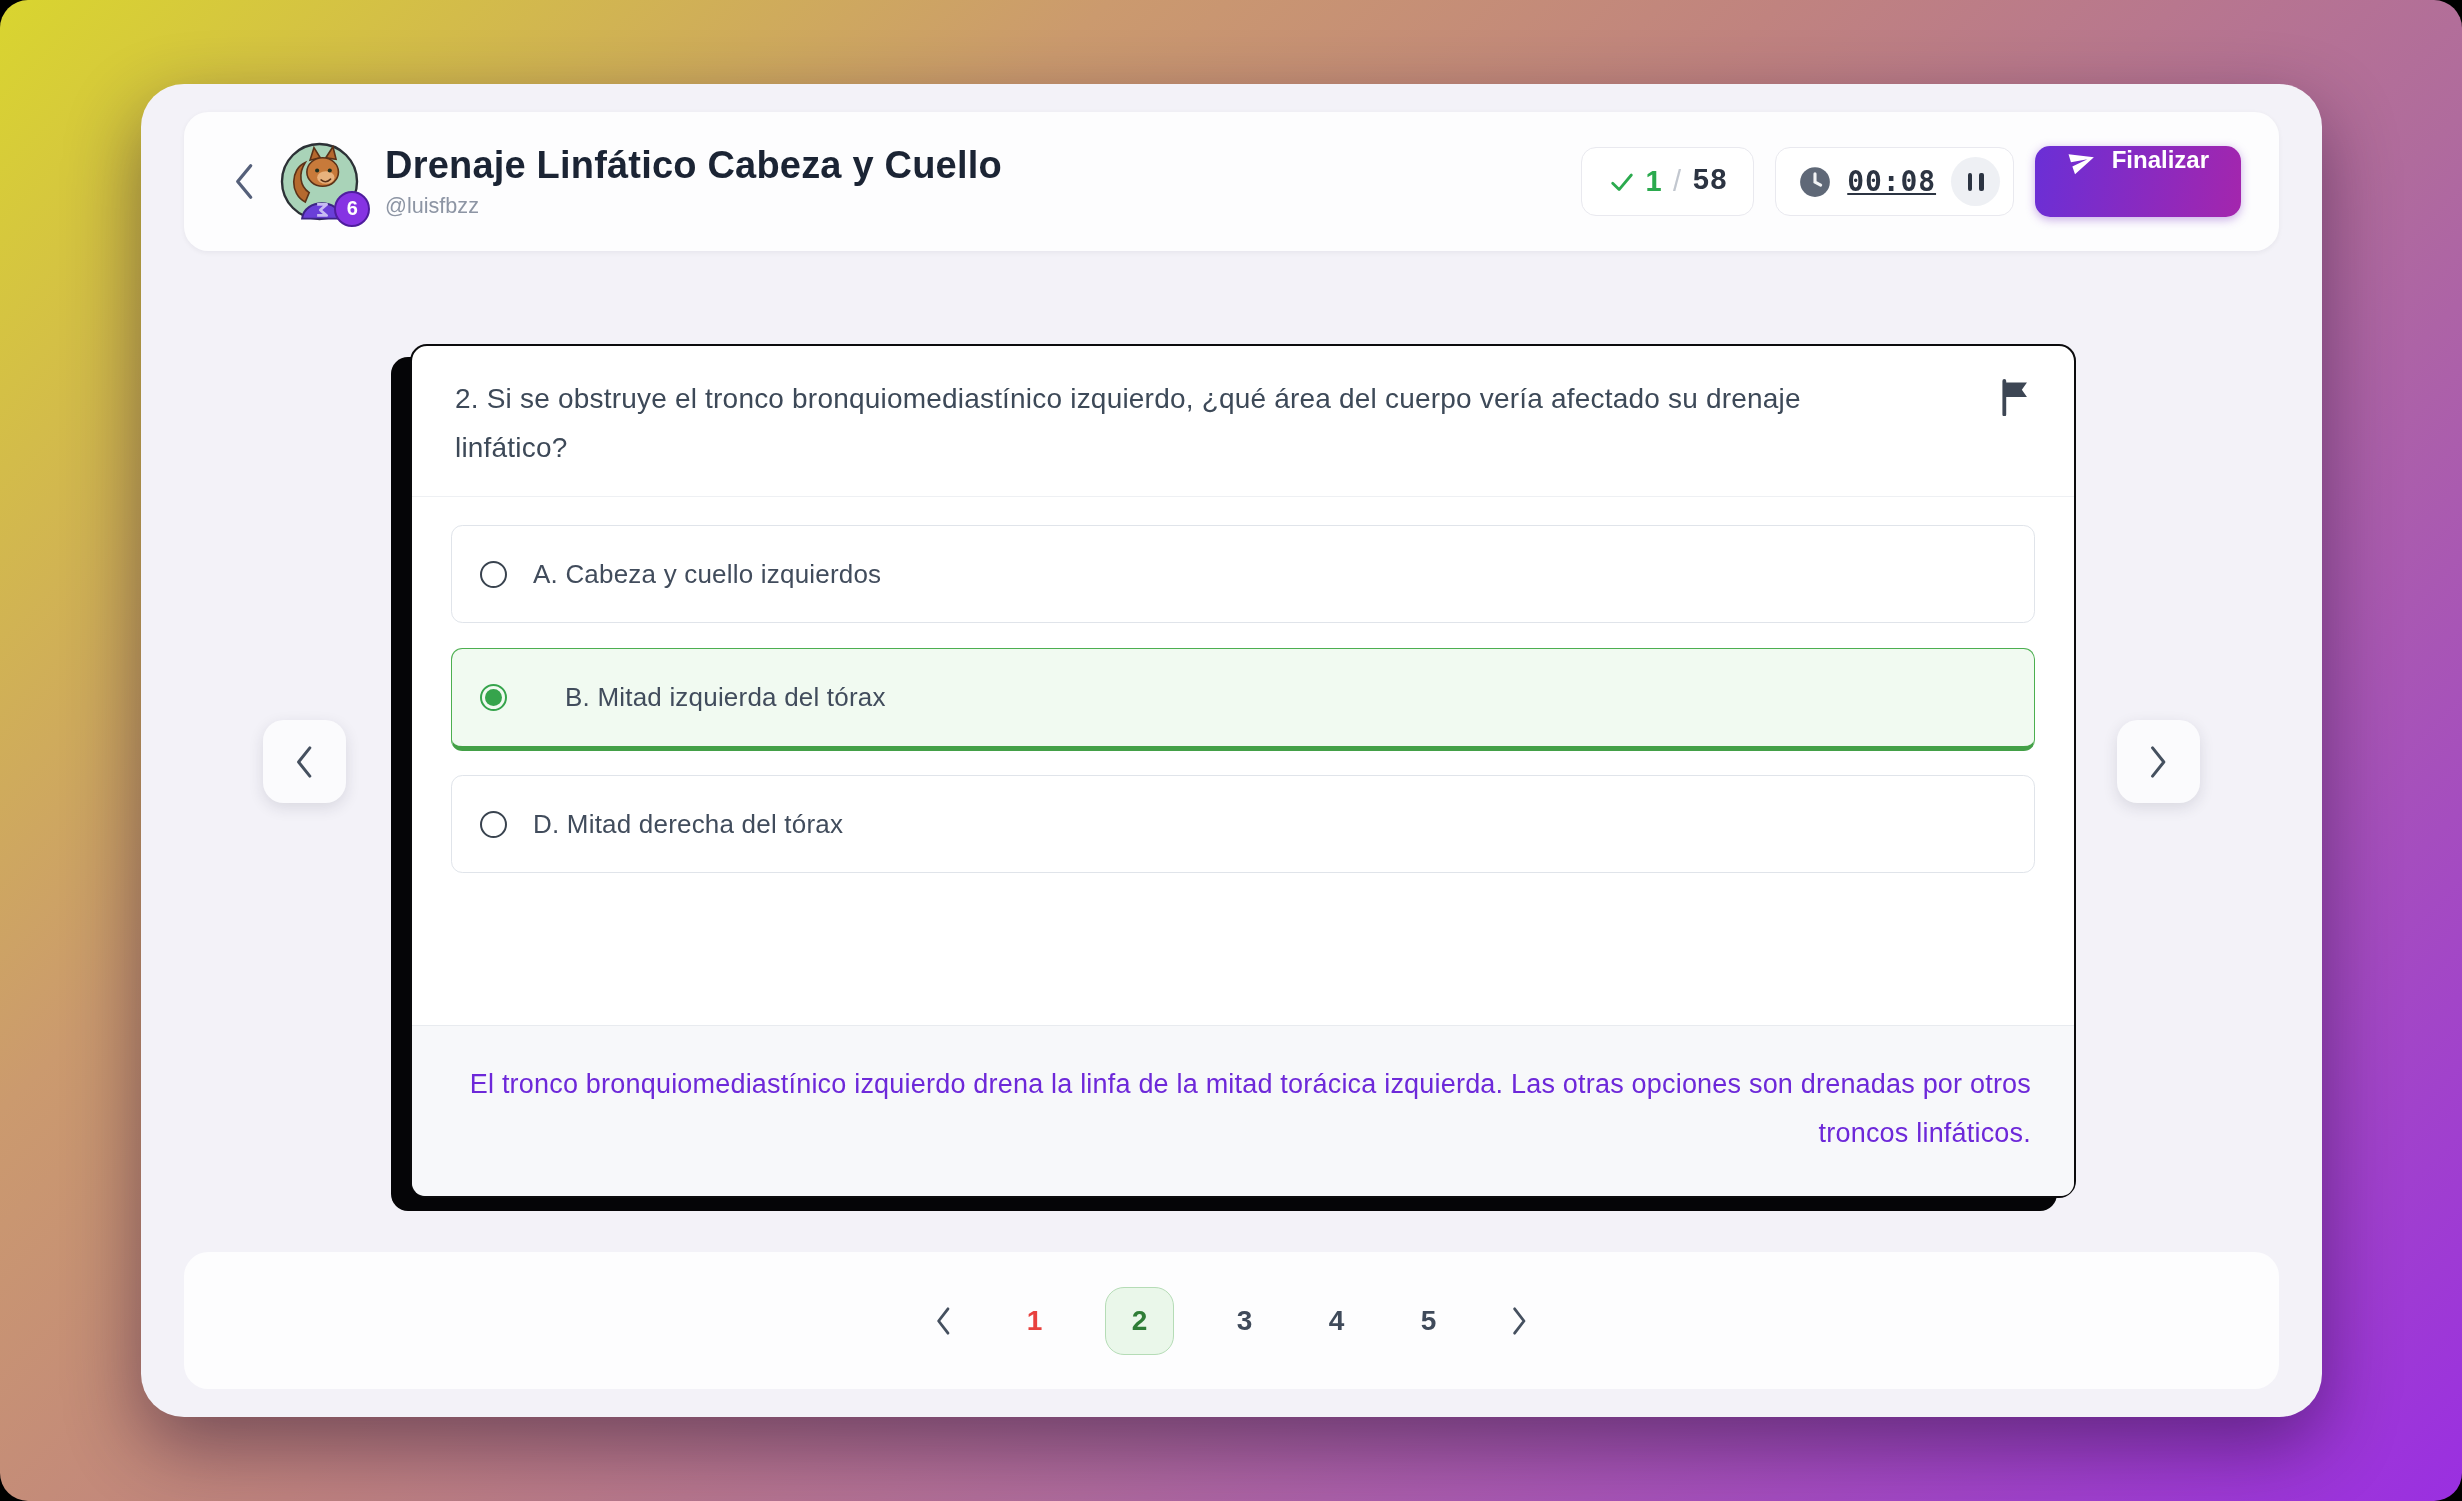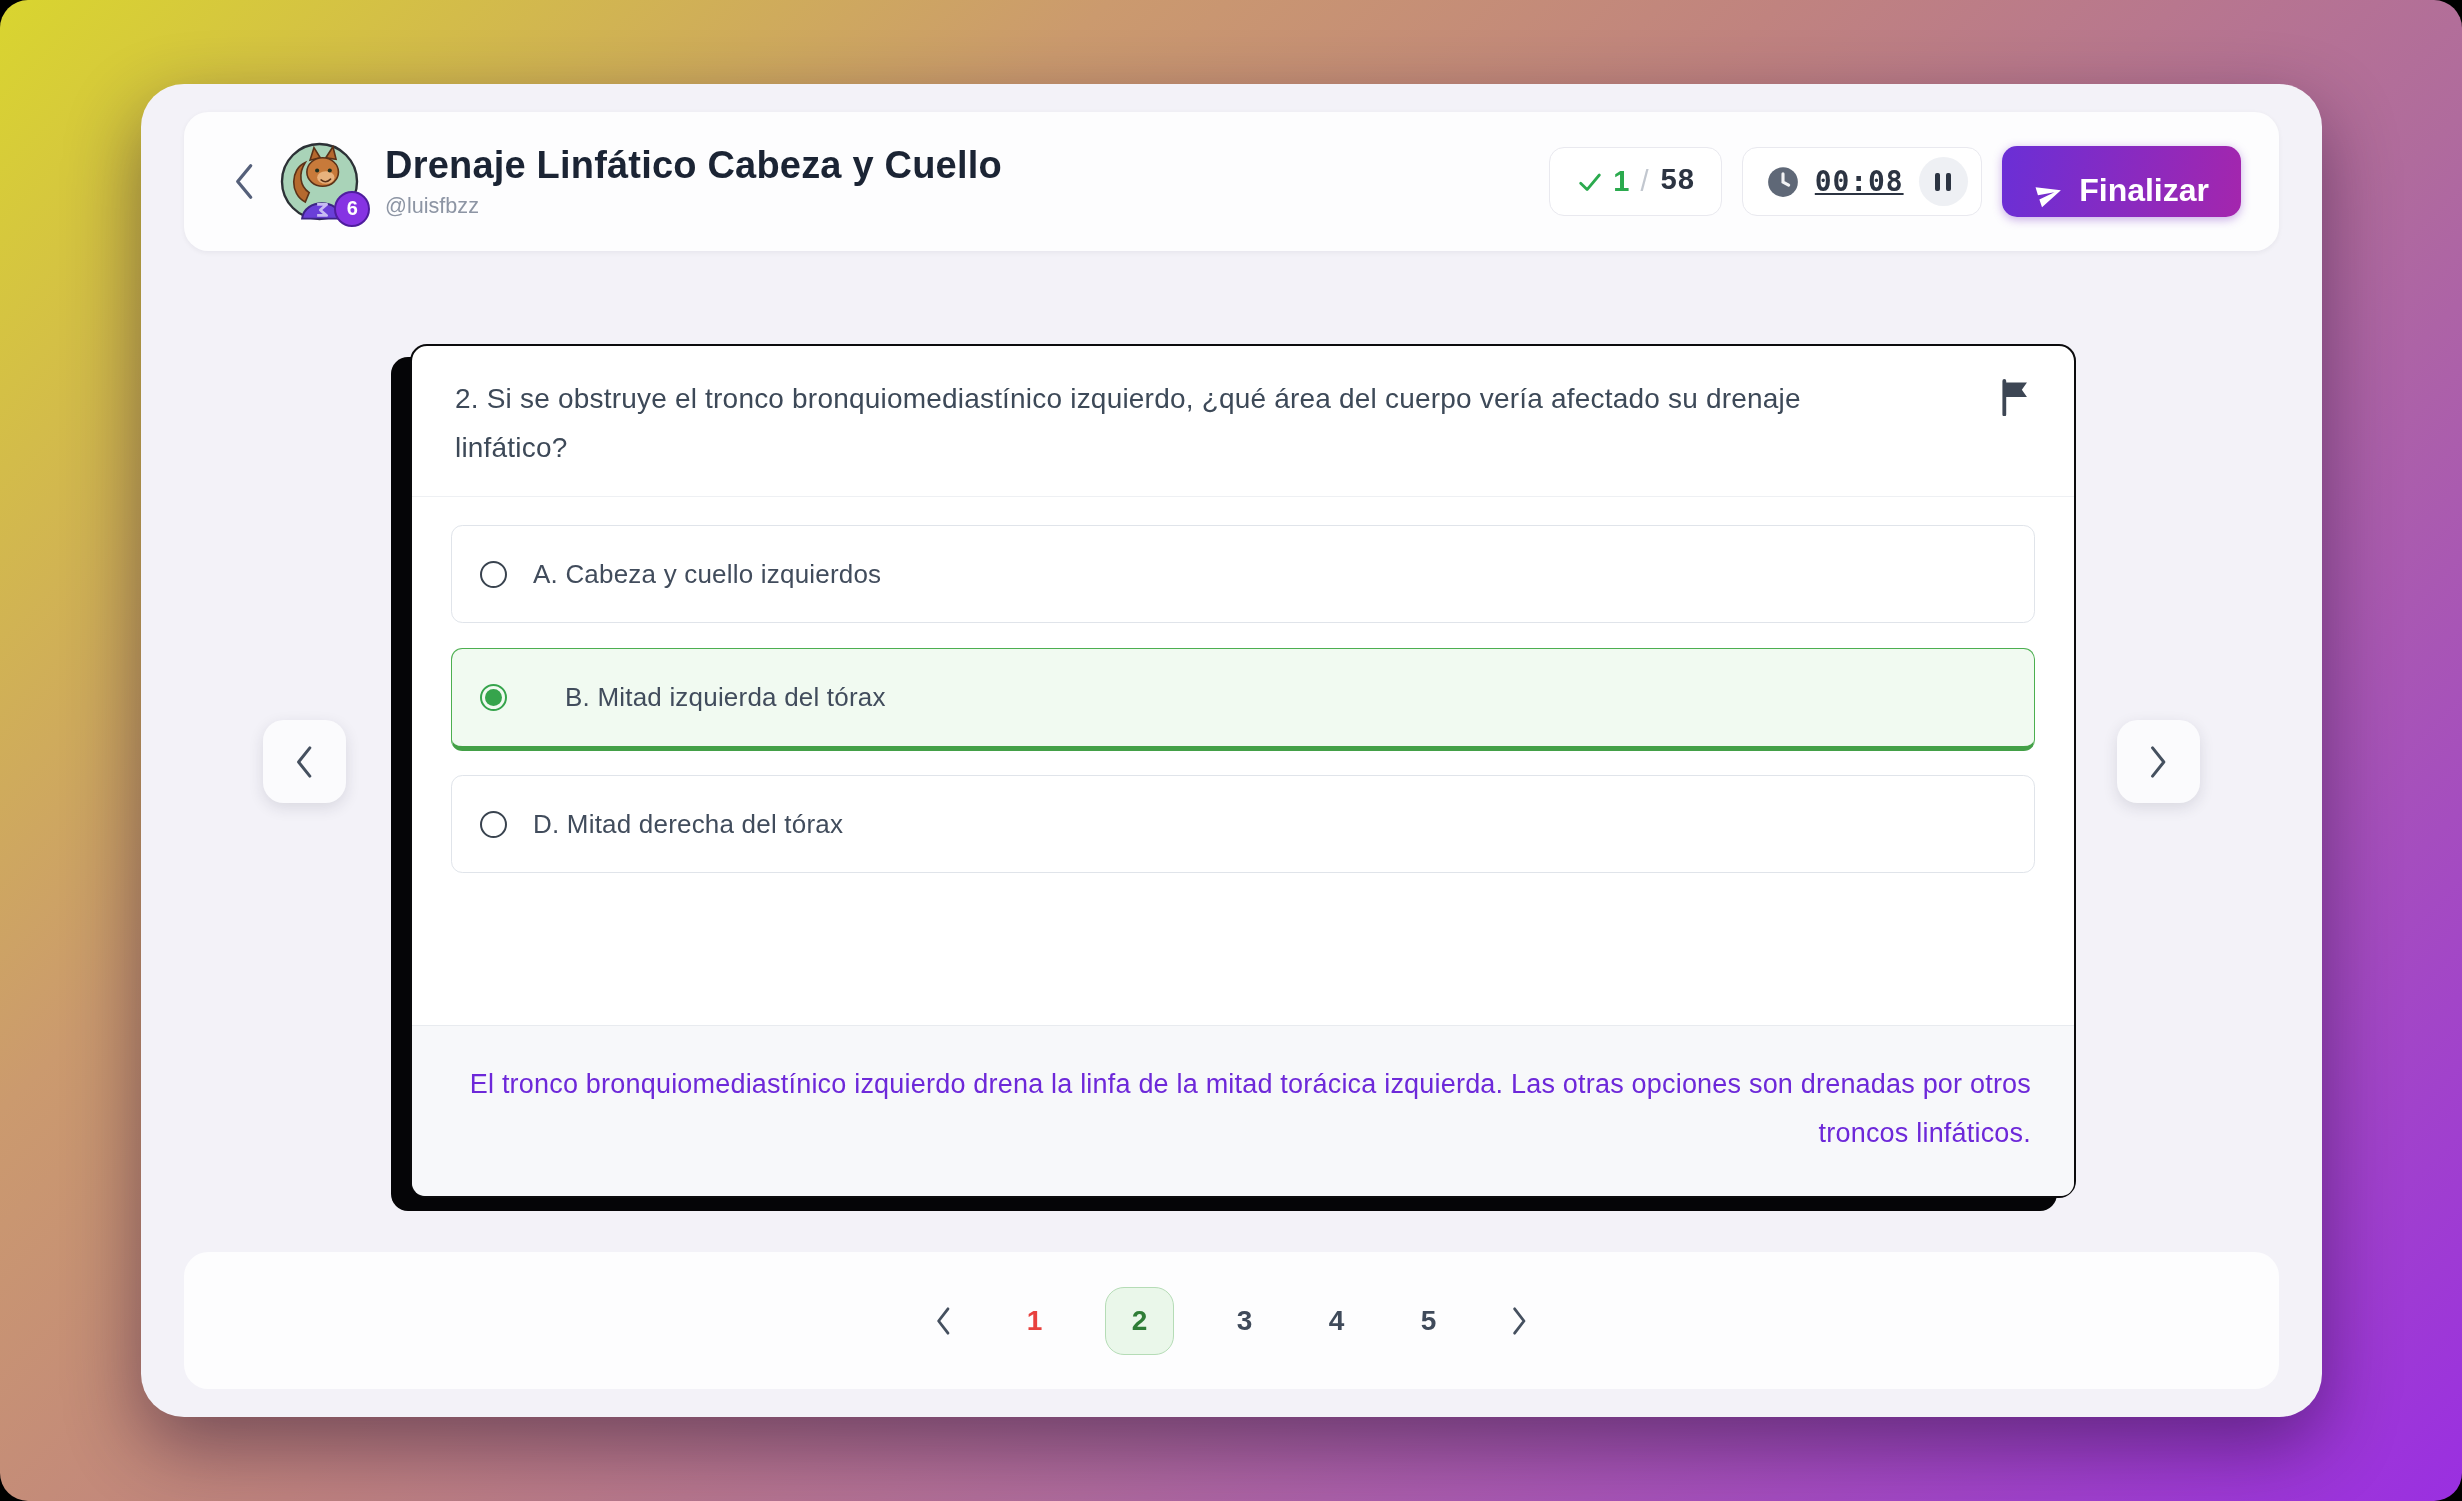--- a/index.html
+++ b/index.html
@@ -32,24 +32,24 @@
   .score-pill { padding:0 26px; gap:9.4px; font-size:29px; font-weight:700; }
   .score-correct { color:#2baa4e; }
   .score-sep { color:#c2c7cf; font-weight:400; padding:0 1.9px; }
   .score-total { color:#2c3442;font-family:Liberation Mono, monospace; }
   .timer-pill { padding:0 13px 0 22.5px; gap:15px; }
   .timer-time { font-family:"DejaVu Sans Mono", monospace; font-size:28px; font-weight:700;
     color:#2c3442; letter-spacing:0.9px;text-decoration:underline; }
   .pause-btn { width:49px; height:49px; border-radius:50%; background:#eef0f4;
     display:flex; align-items:center; justify-content:center; gap:6.6px; cursor:pointer; }
   .pause-btn span { width:4.7px; height:18px; background:#2c3442; border-radius:1.9px; }
-  .finish-btn { height:71px; padding:8px 32px; border-radius:15px; border:none; cursor:pointer;
+  .finish-btn { height:71px; padding:0 32px; border-radius:15px; border:none; cursor:pointer;
     background:linear-gradient(100deg,#6a2fd6 0%,#a426ad 100%);
-    color:#fff; font-size:32px; font-weight:700; font-family:inherit;
-    display:flex; align-items:flex-end; gap:15px; box-shadow:0 2.8px 9.4px rgba(110,35,190,.35); }
+    color:#fff; font-size:24px; font-weight:700; font-family:inherit;
+    display:flex; align-items:flex-start; gap:15px; box-shadow:0 2.8px 9.4px rgba(110,35,190,.35); }
 
   
   .question-card { position:absolute; left:269px; top:260px; width:1666px; height:854px;
     background:#fff; border:2.8px solid #0b0b0d; border-radius:17px;
     box-shadow:-19px 13px 0 0 #050507; }
   .q-header { position:relative; padding:28px 43px 24.4px; border-bottom:1.9px solid #eef0f3; }
   .q-text { font-size:28px; line-height:49px; color:#3d4958; font-weight:500;
     letter-spacing:0.2px; max-width:1445px; }
   .flag-btn { position:absolute; right:38px; top:32px; width:41px; height:41px;
     display:flex; align-items:flex-start; justify-content:center; cursor:pointer; }

